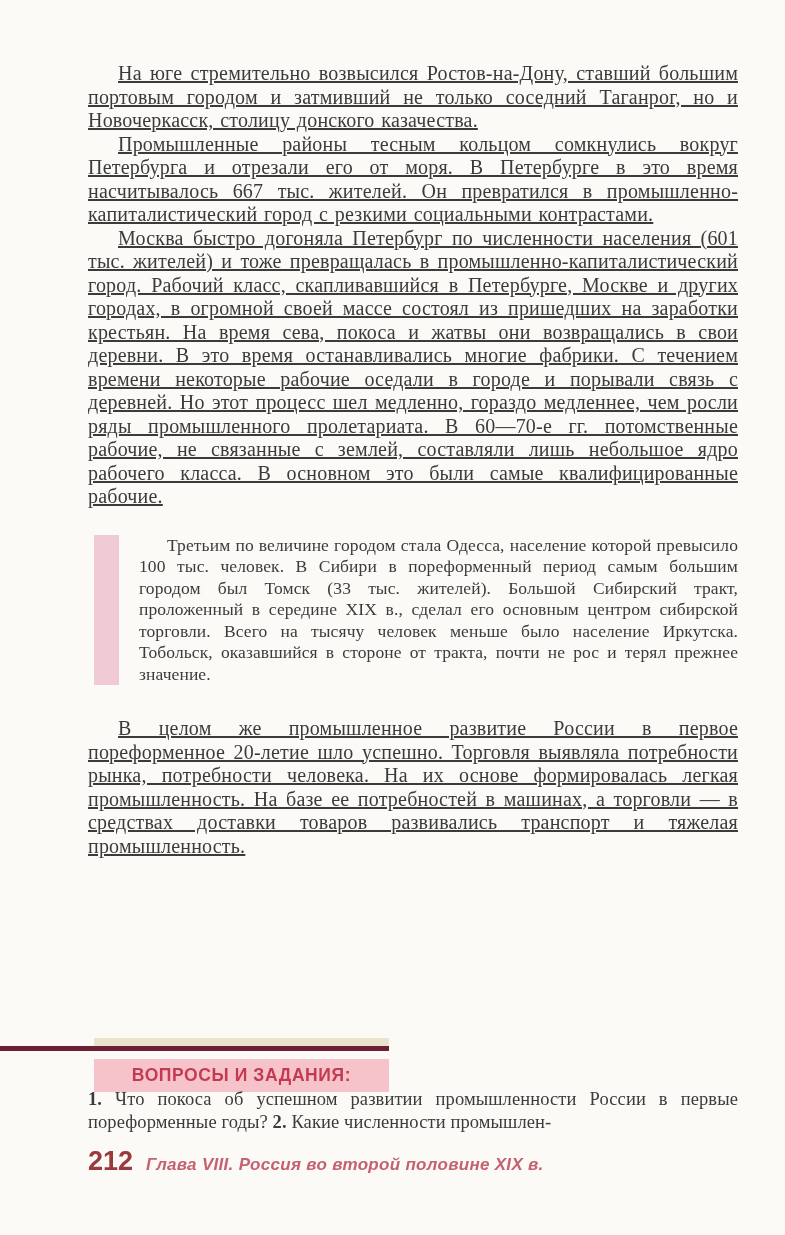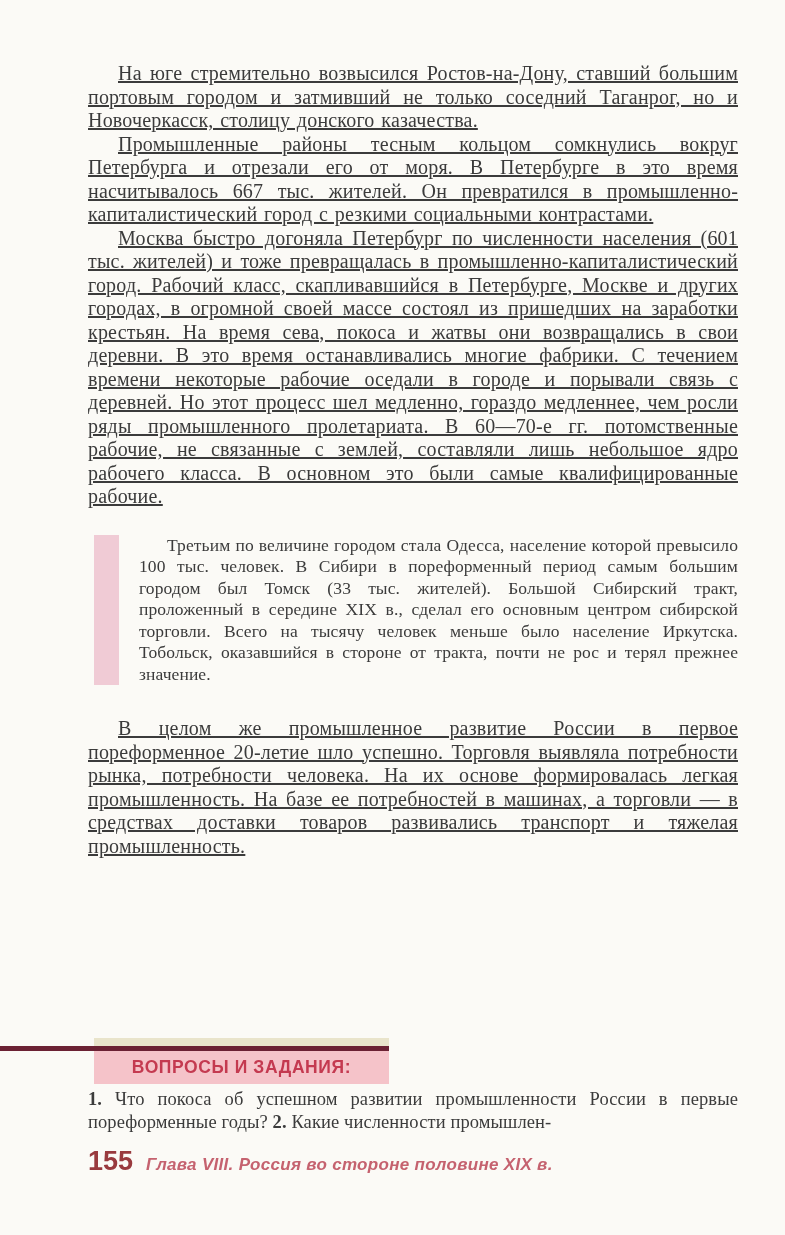--- a/index.html
+++ b/index.html
@@ -61,21 +61,21 @@
     position: absolute;
     left: 0;
     top: 8px;
     width: 389px;
     height: 5px;
     background: #6b2133;
   }
   .heading-block {
     position: absolute;
     left: 94px;
-    top: 13px;
+    top: 21px;
     width: 295px;
     height: 33px;
     background: #f5c3c9;
     display: flex;
     align-items: center;
     justify-content: center;
   }
   .heading-block .heading-text {
     font-family: "Liberation Sans", sans-serif;
     font-weight: bold;
@@ -141,17 +141,17 @@
     <div class="heading-block">
       <span class="heading-text">ВОПРОСЫ И ЗАДАНИЯ:</span>
     </div>
   </div>
 
   <section class="questions">
     <p><span class="q-num">1.</span> <span>Что покоса об успешном развитии промышленности России в первые пореформенные годы?</span> <span class="q-num">2.</span> <span>Какие численности промышлен-</span></p>
   </section>
 
   <footer class="page-footer">
-    <span class="page-num">155</span>
-    <span class="chapter-title">Глава VIII. Россия во стороне половине XIX в.</span>
+    <span class="page-num">212</span>
+    <span class="chapter-title">Глава VIII. Россия во второй половине XIX в.</span>
   </footer>
 
 </div>
 
 </body></html>

